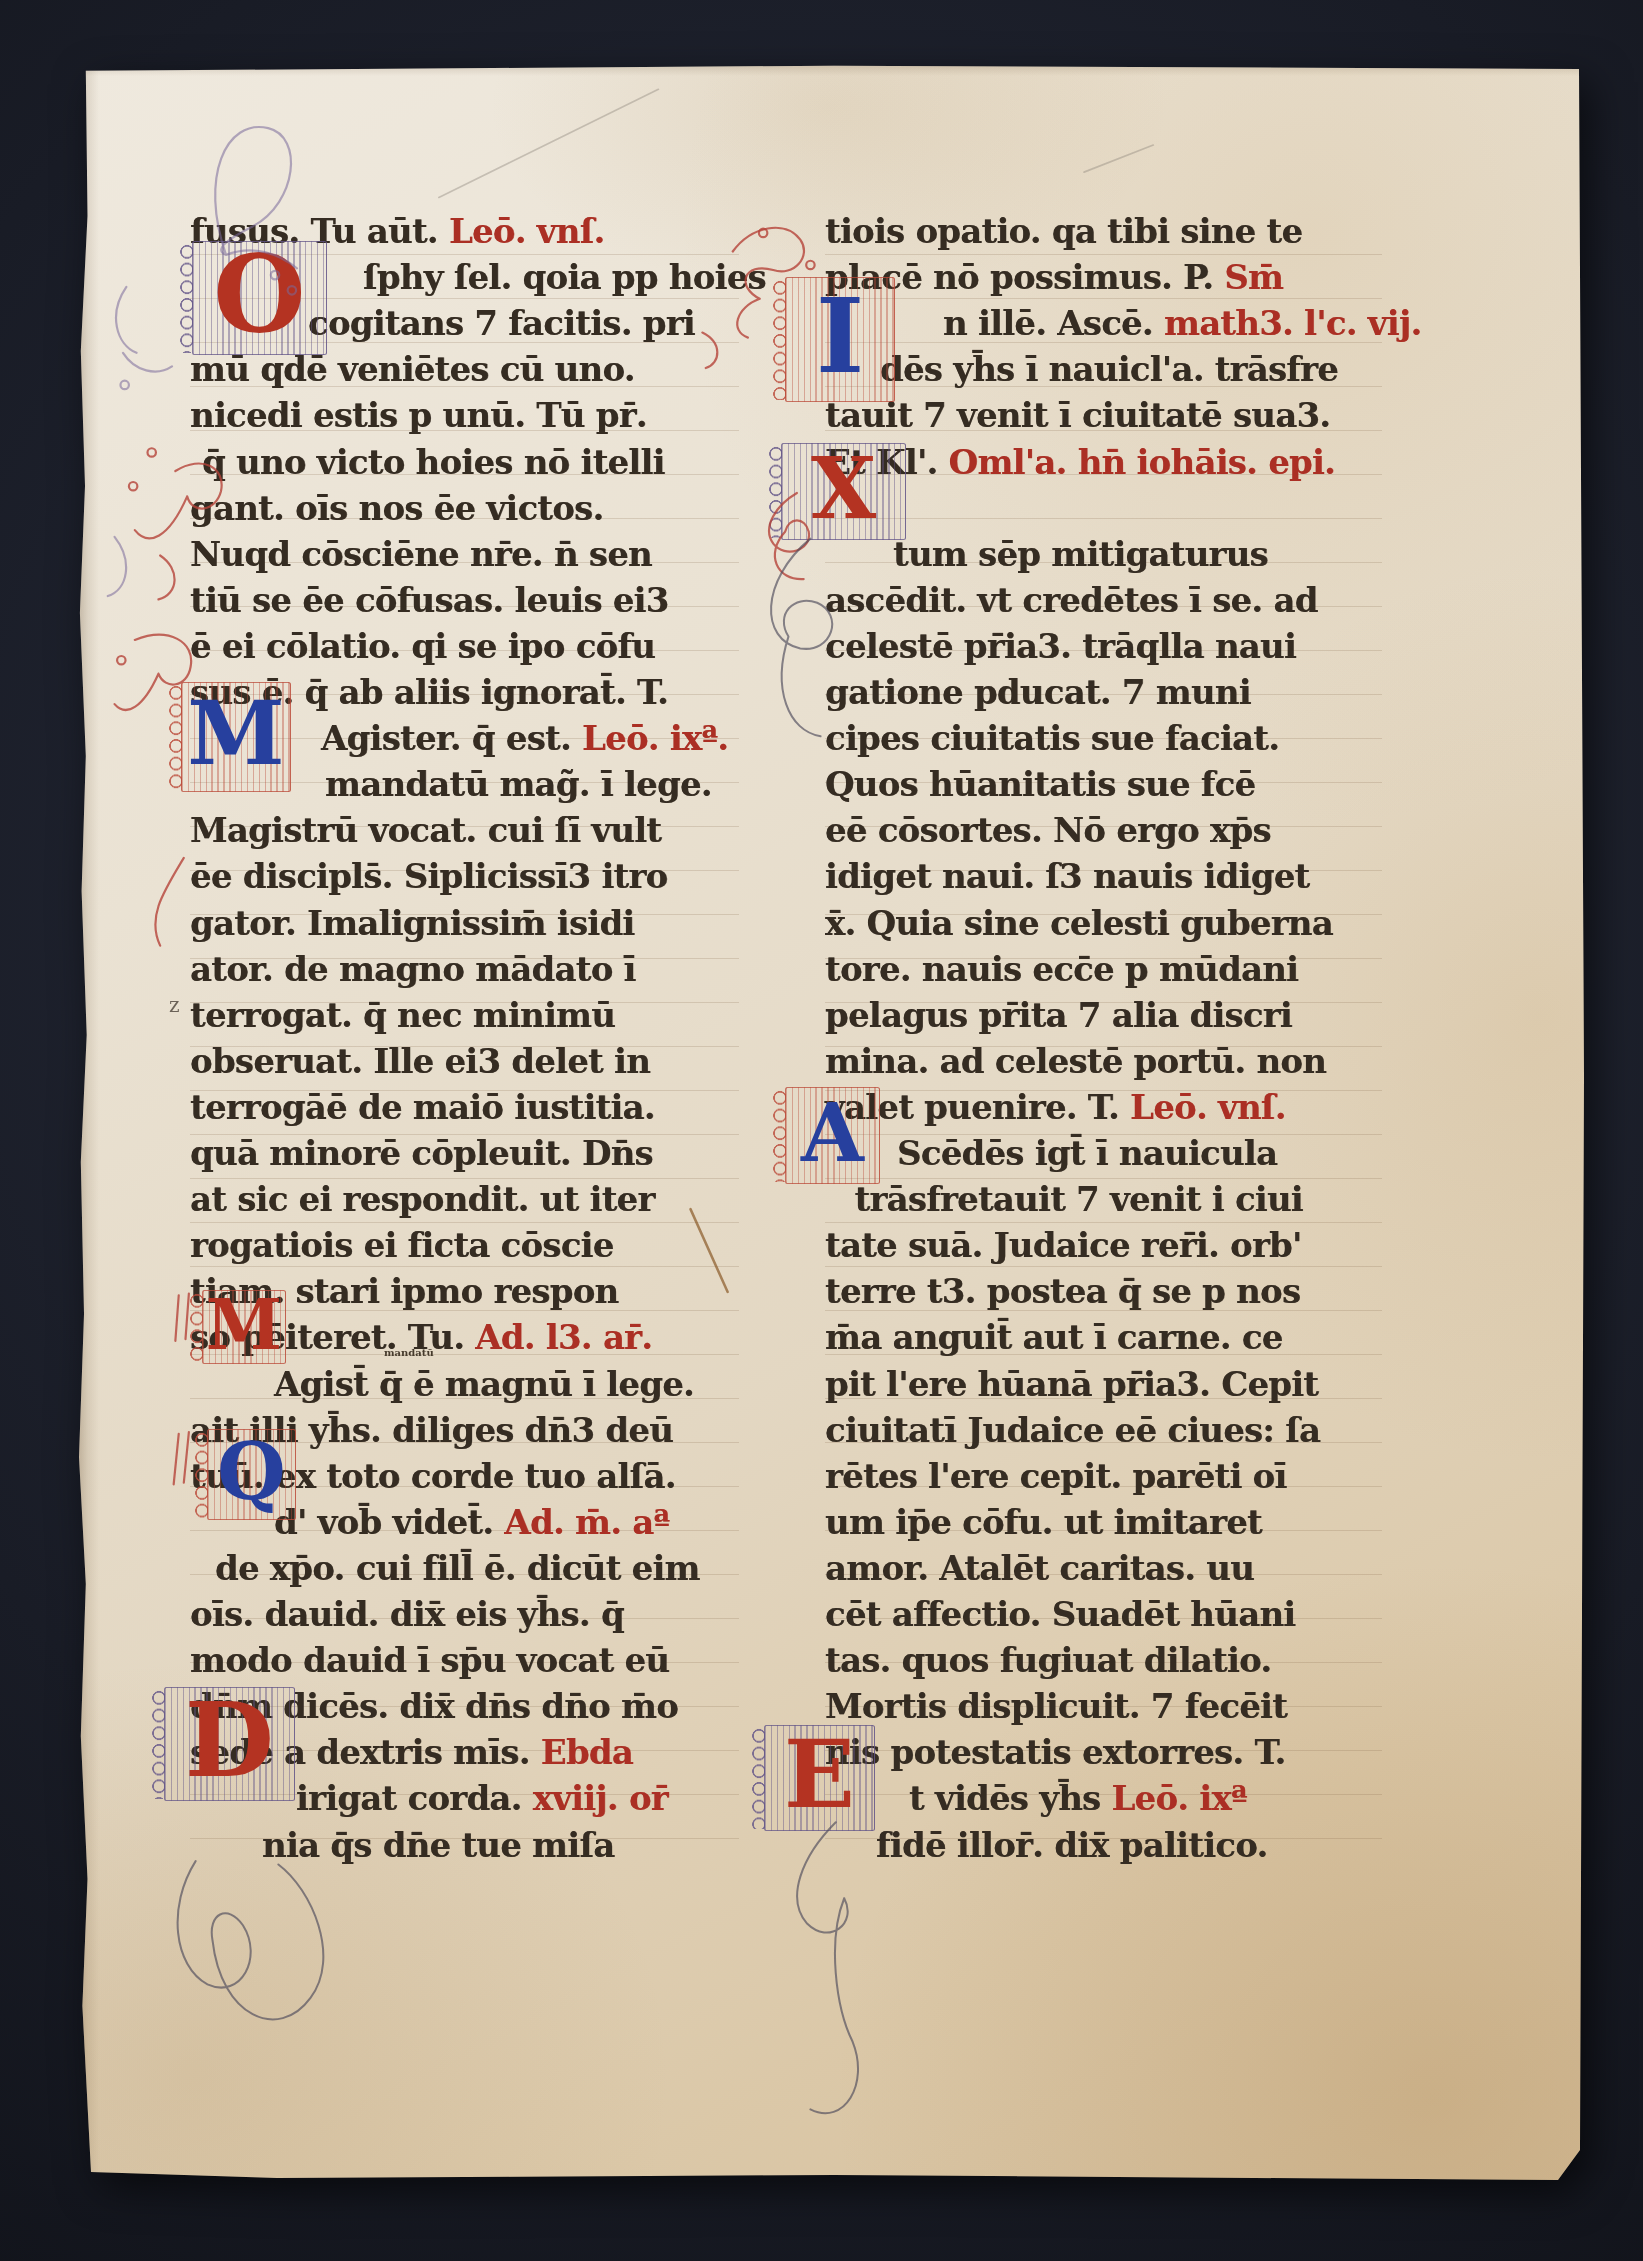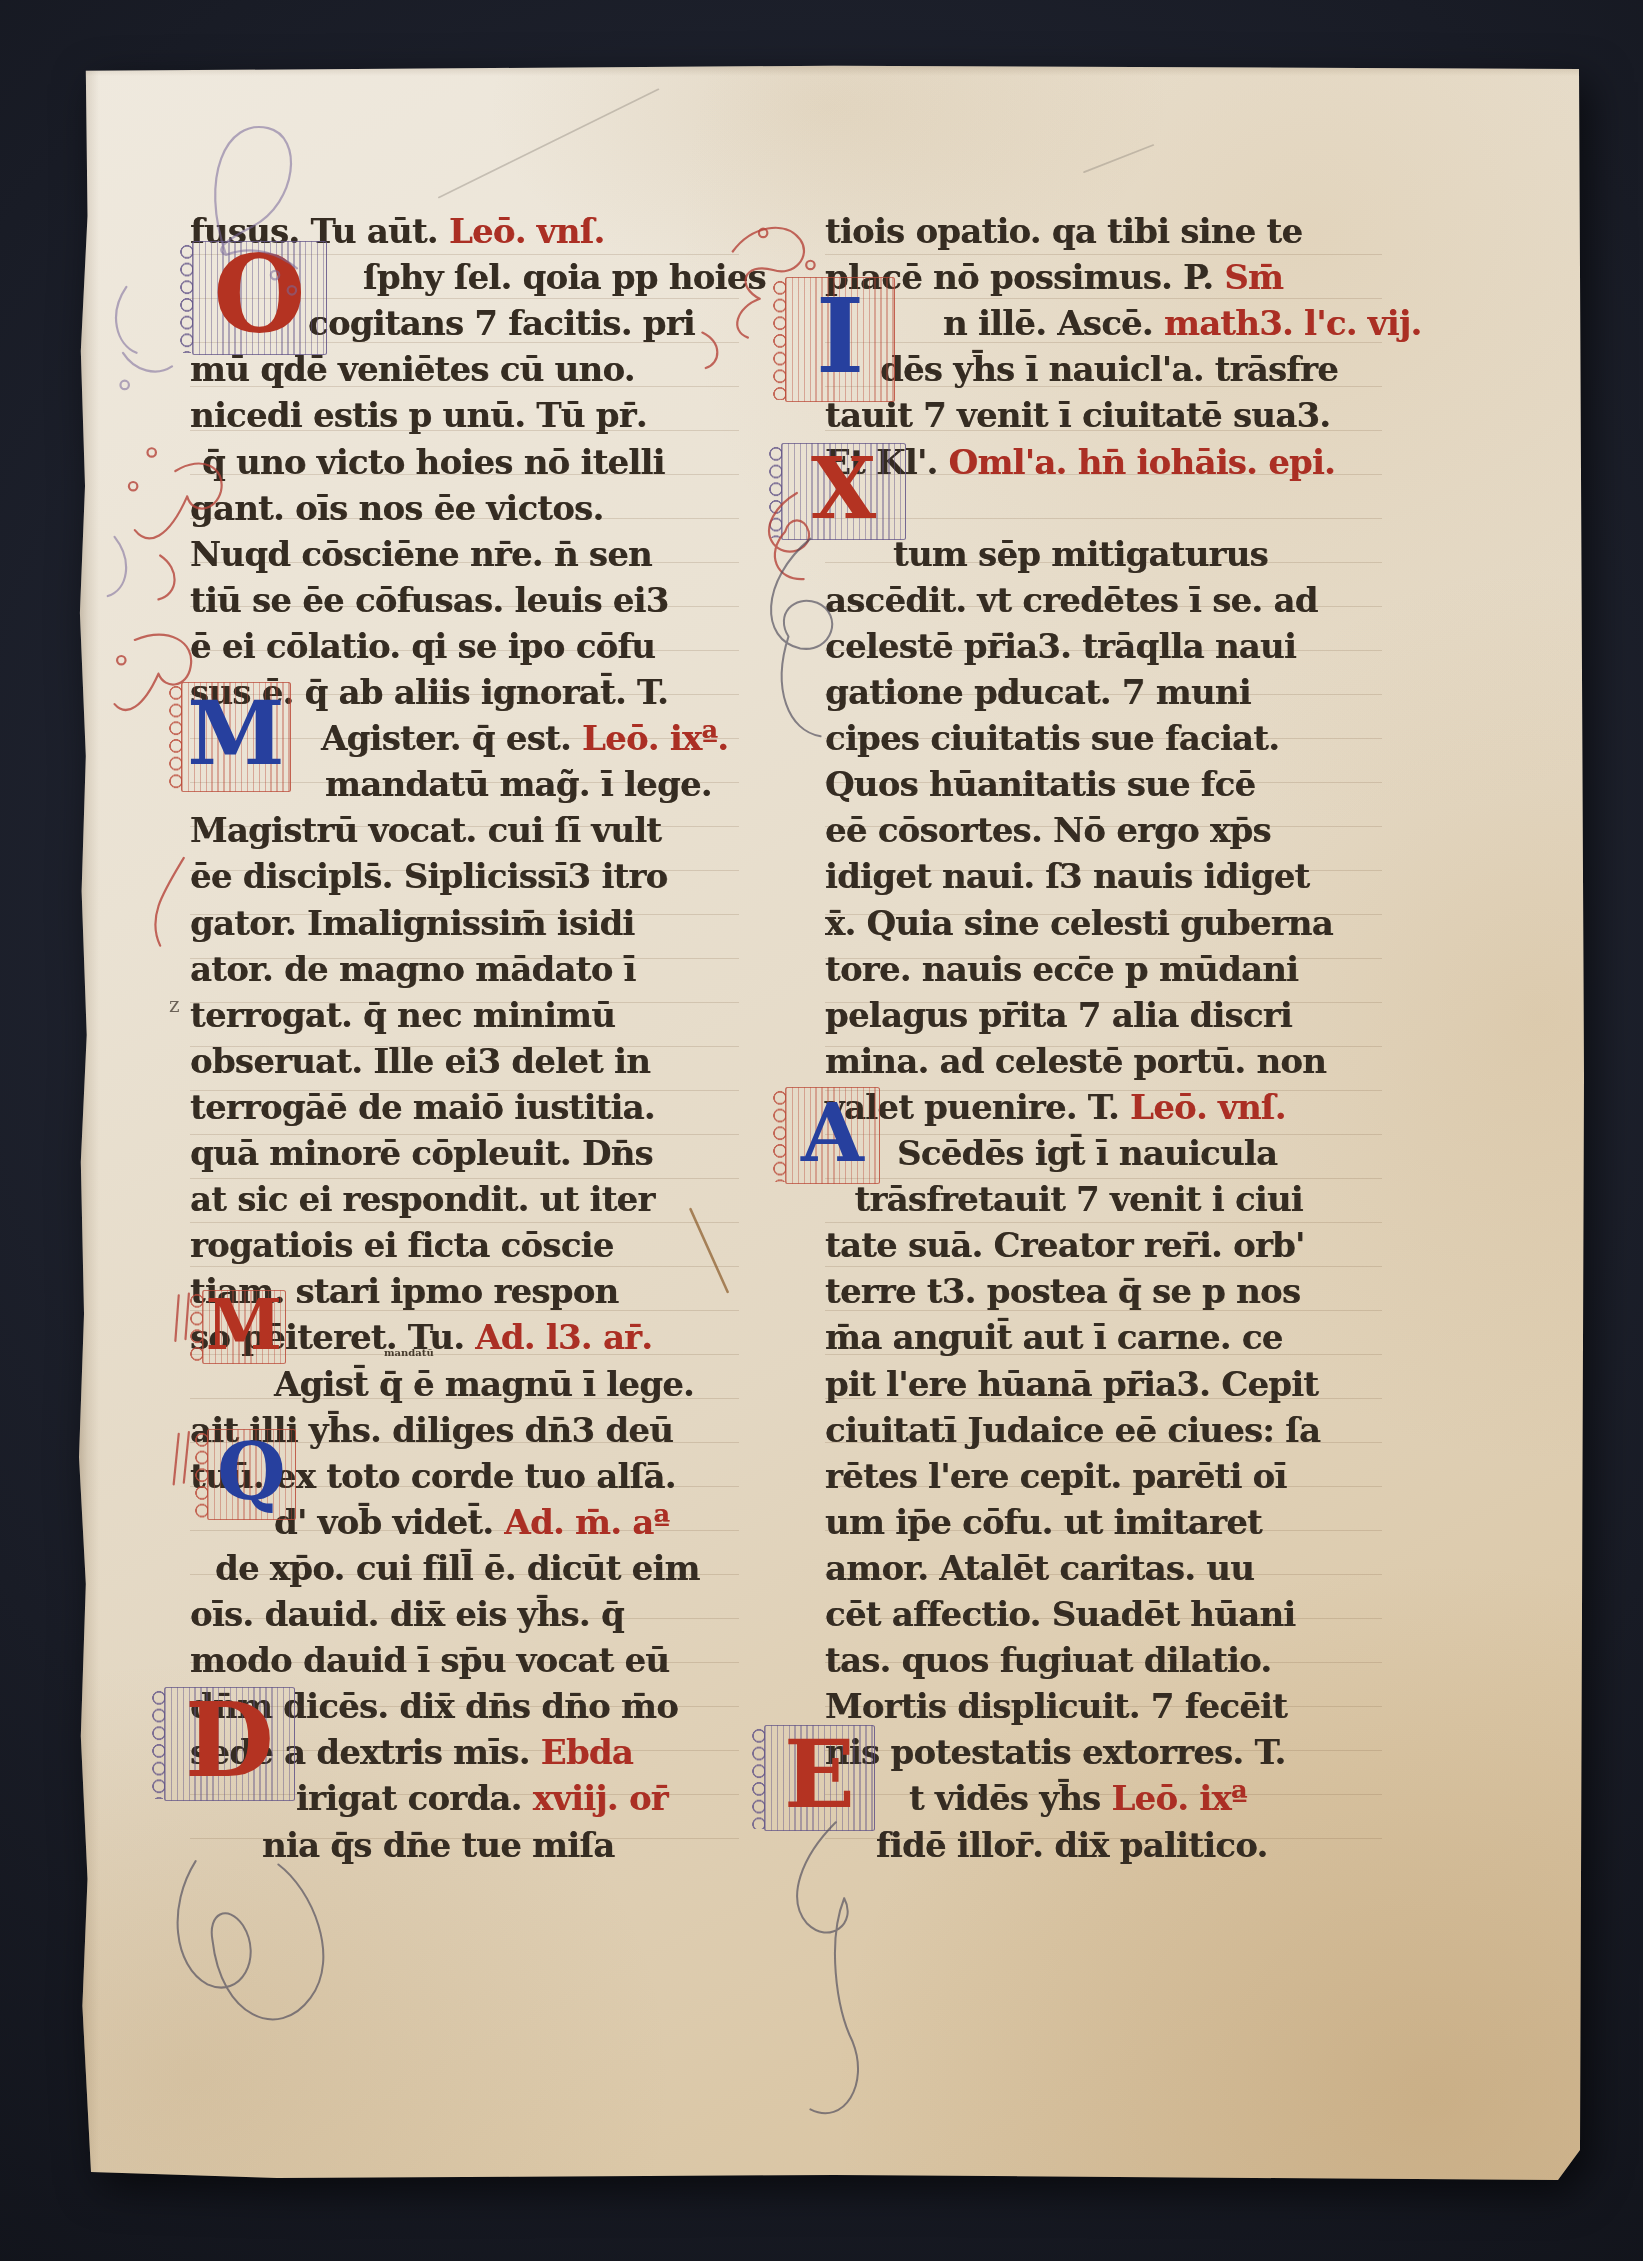--- a/index.html
+++ b/index.html
@@ -123,21 +123,21 @@
           <div class="line" style="top: 553px; left: 0px;"><span class="ink">Quos hūanitatis sue fcē</span></div>
           <div class="line" style="top: 599px; left: 0px;"><span class="ink">eē cōsortes. Nō ergo xp̄s</span></div>
           <div class="line" style="top: 645px; left: 0px;"><span class="ink">idiget naui. ſ3 nauis idiget</span></div>
           <div class="line" style="top: 692px; left: 0px;"><span class="ink">x̄. Quia sine celesti guberna</span></div>
           <div class="line" style="top: 738px; left: 0px;"><span class="ink">tore. nauis ecc̄e p mūdani</span></div>
           <div class="line" style="top: 784px; left: 0px;"><span class="ink">pelagus pr̄ita 7 alia discri</span></div>
           <div class="line" style="top: 830px; left: 0px;"><span class="ink">mina. ad celestē portū. non</span></div>
           <div class="line" style="top: 876px; left: 0px;"><span class="ink">valet puenire. T. </span><span class="rub">Leō. vnſ.</span></div>
           <div class="line" style="top: 922px; left: 72px;"><span class="ink">Scēdēs igt̄ ī nauicula</span></div>
           <div class="line" style="top: 968px; left: 29.6px;"><span class="ink">trāsfretauit 7 venit i ciui</span></div>
-          <div class="line" style="top: 1014px; left: 0px;"><span class="ink">tate suā. Creator rer̄i. orb'</span></div>
+          <div class="line" style="top: 1014px; left: 0px;"><span class="ink">tate suā. Judaice rer̄i. orb'</span></div>
           <div class="line" style="top: 1060px; left: 0px;"><span class="ink">terre t3. postea q̄ se p nos</span></div>
           <div class="line" style="top: 1106px; left: 0px;"><span class="ink">m̄a anguit̄ aut ī carne. ce</span></div>
           <div class="line" style="top: 1153px; left: 0px;"><span class="ink">pit l'ere hūanā pr̄ia3. Cepit</span></div>
           <div class="line" style="top: 1199px; left: 0px;"><span class="ink">ciuitatī Judaice eē ciues: ſa</span></div>
           <div class="line" style="top: 1245px; left: 0px;"><span class="ink">rētes l'ere cepit. parēti oī</span></div>
           <div class="line" style="top: 1291px; left: 0px;"><span class="ink">um ip̄e cōfu. ut imitaret</span></div>
           <div class="line" style="top: 1337px; left: 0px;"><span class="ink">amor. Atalēt caritas. uu</span></div>
           <div class="line" style="top: 1383px; left: 0px;"><span class="ink">cēt affectio. Suadēt hūani</span></div>
           <div class="line" style="top: 1429px; left: 0px;"><span class="ink">tas. quos fugiuat dilatio.</span></div>
           <div class="line" style="top: 1475px; left: 0px;"><span class="ink">Mortis displicuit. 7 fecēit</span></div>

